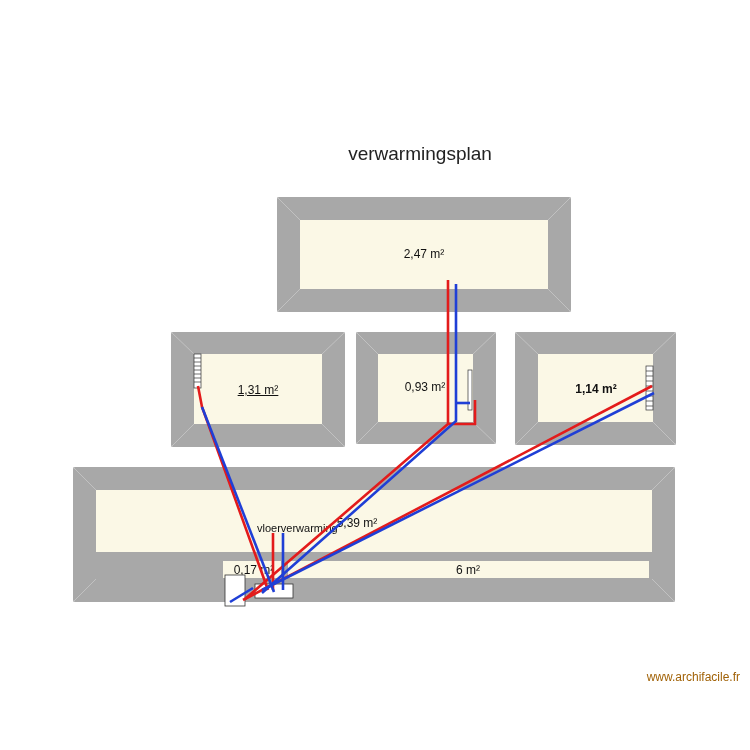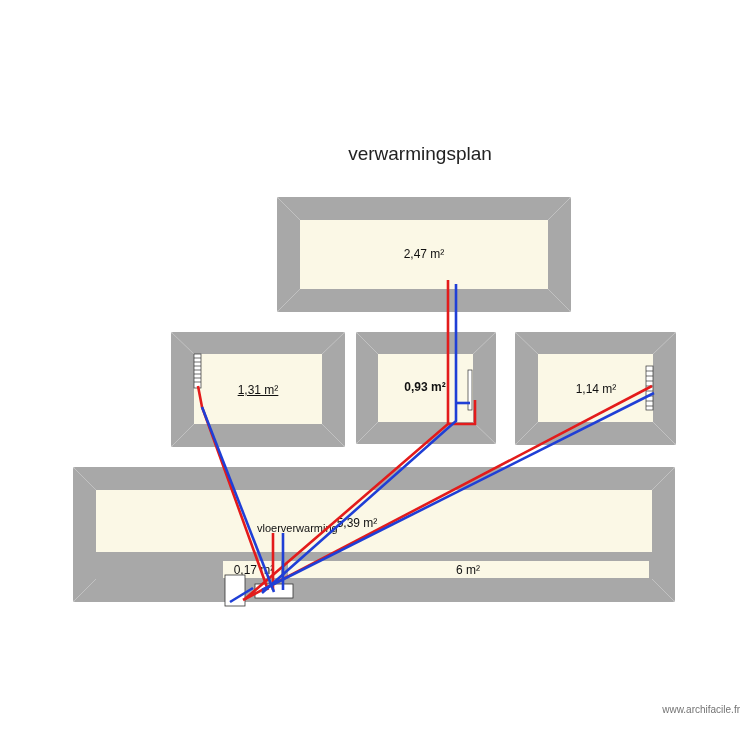--- a/index.html
+++ b/index.html
@@ -2,43 +2,43 @@
 <html><head>
 <meta charset="utf-8">
 <style>
   html, body { margin:0; padding:0; background:#ffffff; }
   body { width:750px; height:750px; position:relative; overflow:hidden; font-family:"Liberation Sans", sans-serif; }
   .title { position:absolute; left:0; width:840px; top:143px; text-align:center; font-size:19px; color:#222; }
   .wall { position:absolute; background:#a8a8a8; border-radius:2px; }
   .floor { position:absolute; background:#fbf8e6; }
   .area { position:absolute; font-size:12px; color:#111; white-space:nowrap; transform:translate(-50%,-50%); }
   .label-small { position:absolute; font-size:11px; color:#111; white-space:nowrap; }
-  .watermark { position:absolute; right:10px; top:704px; font-size:10px; color:#737373; }
+  .watermark { position:absolute; right:10px; top:670px; font-size:12px; color:#a16207; }
   svg.overlay { position:absolute; left:0; top:0; }
 </style>
 </head>
 <body>
 
 <div class="title">verwarmingsplan</div>
 
 <div class="wall" style="left:277px;top:197px;width:294px;height:115px;"></div>
 <div class="floor" style="left:300px;top:220px;width:248px;height:69px;"></div>
 <div class="area" style="left:424px;top:254px;">2,47 m²</div>
 
 <div class="wall" style="left:171px;top:332px;width:174px;height:115px;"></div>
 <div class="floor" style="left:194px;top:354px;width:128px;height:70px;"></div>
 <div class="area" style="left:258px;top:390px;text-decoration:underline;">1,31 m²</div>
 
 <div class="wall" style="left:356px;top:332px;width:140px;height:112px;"></div>
 <div class="floor" style="left:378px;top:354px;width:95px;height:68px;"></div>
-<div class="area" style="left:425px;top:387px;font-weight:bold;">0,93 m²</div>
+<div class="area" style="left:425px;top:387px;">0,93 m²</div>
 
 <div class="wall" style="left:515px;top:332px;width:161px;height:113px;"></div>
 <div class="floor" style="left:538px;top:354px;width:115px;height:68px;"></div>
-<div class="area" style="left:596px;top:389px;">1,14 m²</div>
+<div class="area" style="left:596px;top:389px;font-weight:bold;">1,14 m²</div>
 
 <div class="wall" style="left:73px;top:467px;width:602px;height:135px;"></div>
 <div class="floor" style="left:96px;top:490px;width:556px;height:62px;"></div>
 <div class="wall" style="left:216px;top:552px;width:436px;height:50px;border-radius:0;"></div>
 <div class="floor" style="left:223px;top:561px;width:58px;height:17px;"></div>
 <div class="floor" style="left:288px;top:561px;width:361px;height:17px;"></div>
 <div class="area" style="left:357px;top:523px;">5,39 m²</div>
 <div class="area" style="left:254px;top:570px;">0,17 m²</div>
 <div class="area" style="left:468px;top:570px;">6 m²</div>
 <div class="label-small" style="left:257px;top:522px;">vloerverwarming</div>

